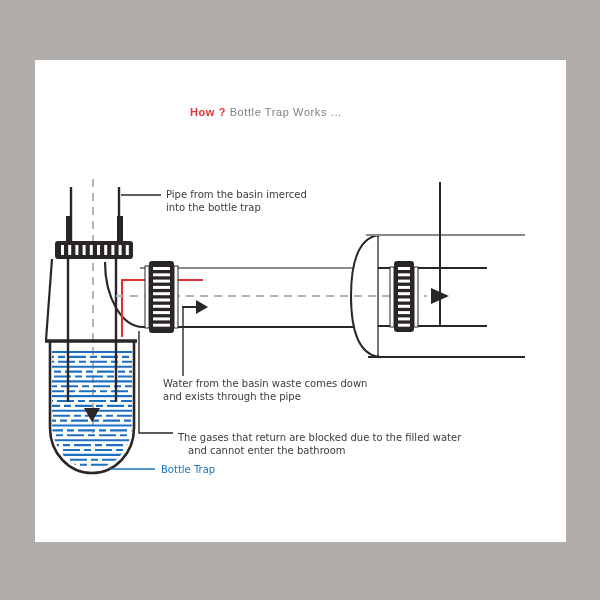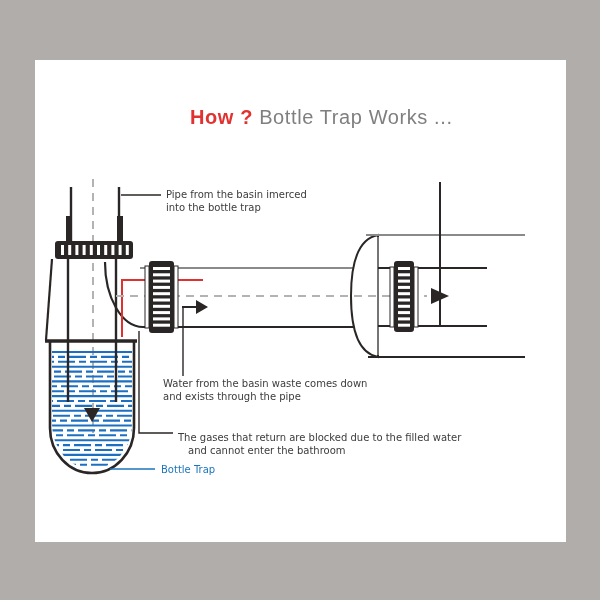--- a/index.html
+++ b/index.html
@@ -1,18 +1,18 @@
 <!DOCTYPE html>
 <html><head>
 <meta charset="utf-8">
 <style>
   html,body{margin:0;padding:0;width:600px;height:600px;background:#b1adaa;
     font-family:"Liberation Sans",sans-serif;}
   .panel{position:absolute;left:35px;top:60px;width:531px;height:482px;background:#ffffff;}
-  .title{position:absolute;left:190px;top:106px;font-size:20px;letter-spacing:.6px;white-space:nowrap;}
+  .title{position:absolute;left:190px;top:106px;font-size:11px;letter-spacing:.6px;white-space:nowrap;}
   .title .how{color:#e03230;font-weight:bold;}
   .title .rest{color:#7f7f7f;}
   svg{position:absolute;left:0;top:0;}
   .lbl{font:10px "DejaVu Sans",sans-serif;fill:#3d3b3c;}
   .lbl-blue{font:10px "DejaVu Sans",sans-serif;fill:#1b75bc;}
   .blk{stroke:#2b2626;fill:none;}
   .gry{stroke:#8a8a8a;fill:none;}
   .dash{stroke:#b3b3b3;stroke-width:2;fill:none;stroke-dasharray:8 6;}
 </style>
 </head>

